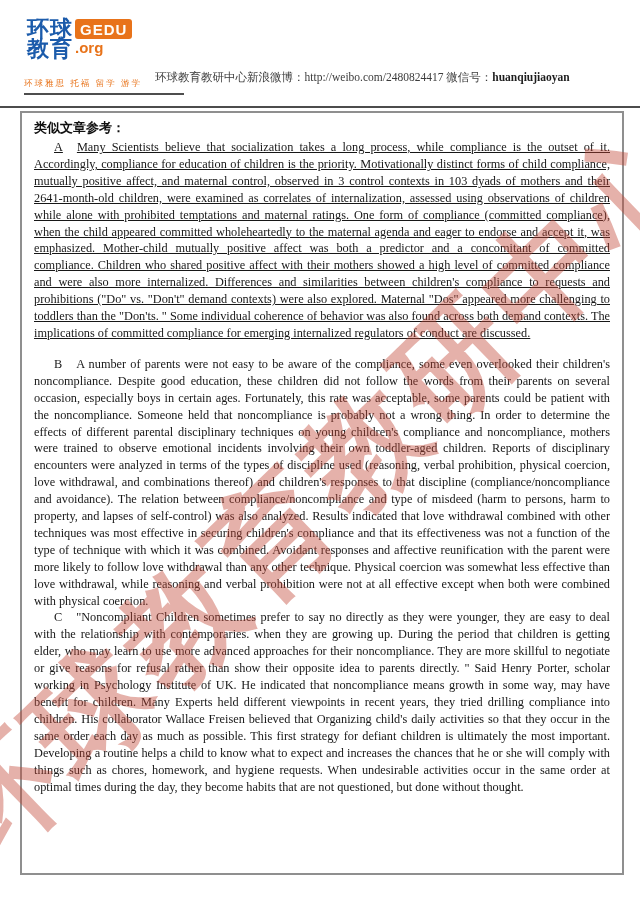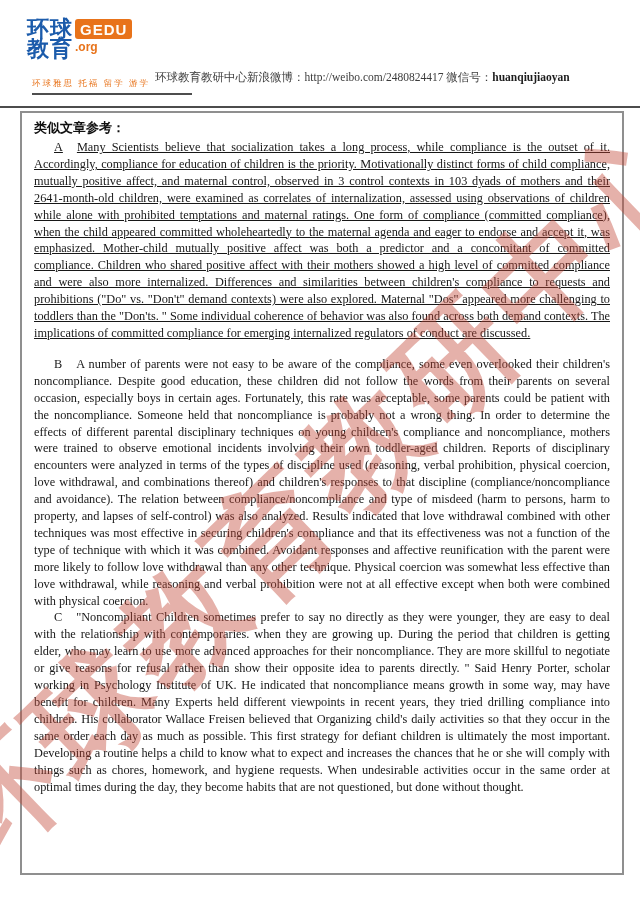--- a/index.html
+++ b/index.html
@@ -9,23 +9,23 @@
   }
   .page{position:absolute;inset:0;}
 
   
   .logo{position:absolute;top:19px;left:27px;display:flex;align-items:flex-start;}
   .logo-cn{color:#1b5bab;font-weight:bold;font-size:22px;line-height:20px;letter-spacing:1px;
     font-family:"Liberation Sans",sans-serif;}
   .logo-right{display:flex;flex-direction:column;margin-left:2px;}
   .logo-badge{background:#e8731a;color:#fffdf8;font-weight:bold;font-size:15px;
     font-family:"Liberation Sans",sans-serif;padding:2px 5px 1px 5px;border-radius:3px;letter-spacing:1px;text-align:right;}
-  .logo-org{color:#e8731a;font-weight:bold;font-size:12px;font-family:"Liberation Sans",sans-serif;
+  .logo-org{color:#e8731a;font-weight:bold;font-size:15px;font-family:"Liberation Sans",sans-serif;
     line-height:17px;}
-  .logo-tagline{position:absolute;top:78px;left:32px;width:160px;color:#e8731a;font-size:8.5px;
+  .logo-tagline{position:absolute;top:78px;left:24px;width:160px;color:#e8731a;font-size:8.5px;
     letter-spacing:2px;font-family:"Liberation Sans",sans-serif;
     border-bottom:2px solid #4e4e4e;padding-bottom:3px;white-space:nowrap;}
   .contact{position:absolute;top:70px;left:155px;font-size:11.5px;color:#3b3b3b;white-space:nowrap;}
   .contact b{color:#1d1d1d;}
   .header-rule{position:absolute;top:106px;left:0;width:640px;height:0;border-top:2px solid #4c4c4c;}
 
   
   .docbox{
     position:absolute;left:20px;top:111px;width:604px;height:764px;box-sizing:border-box;
     border:2px solid #8f8f8f;padding:5px 12px 0 12px;overflow:hidden;background:#fff;

